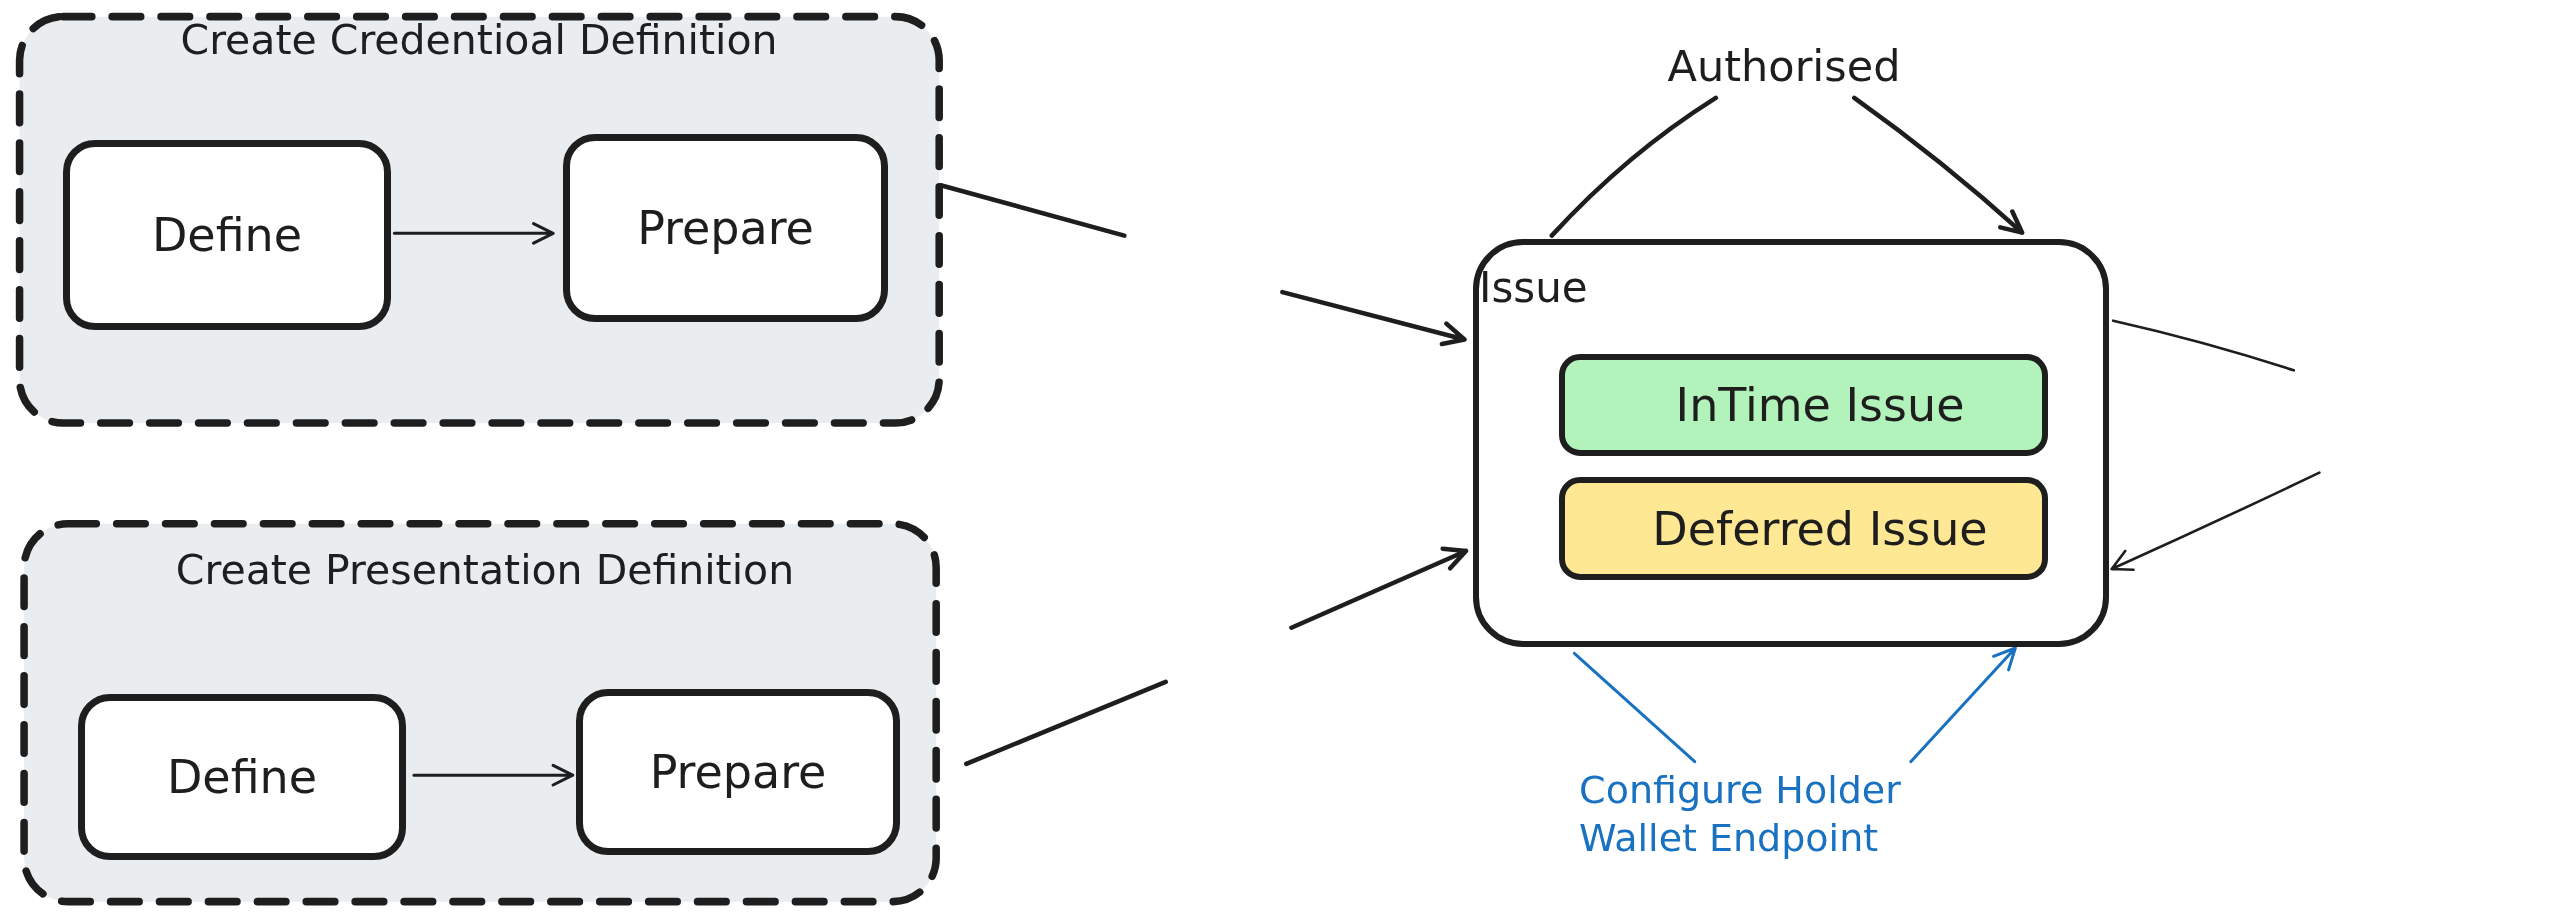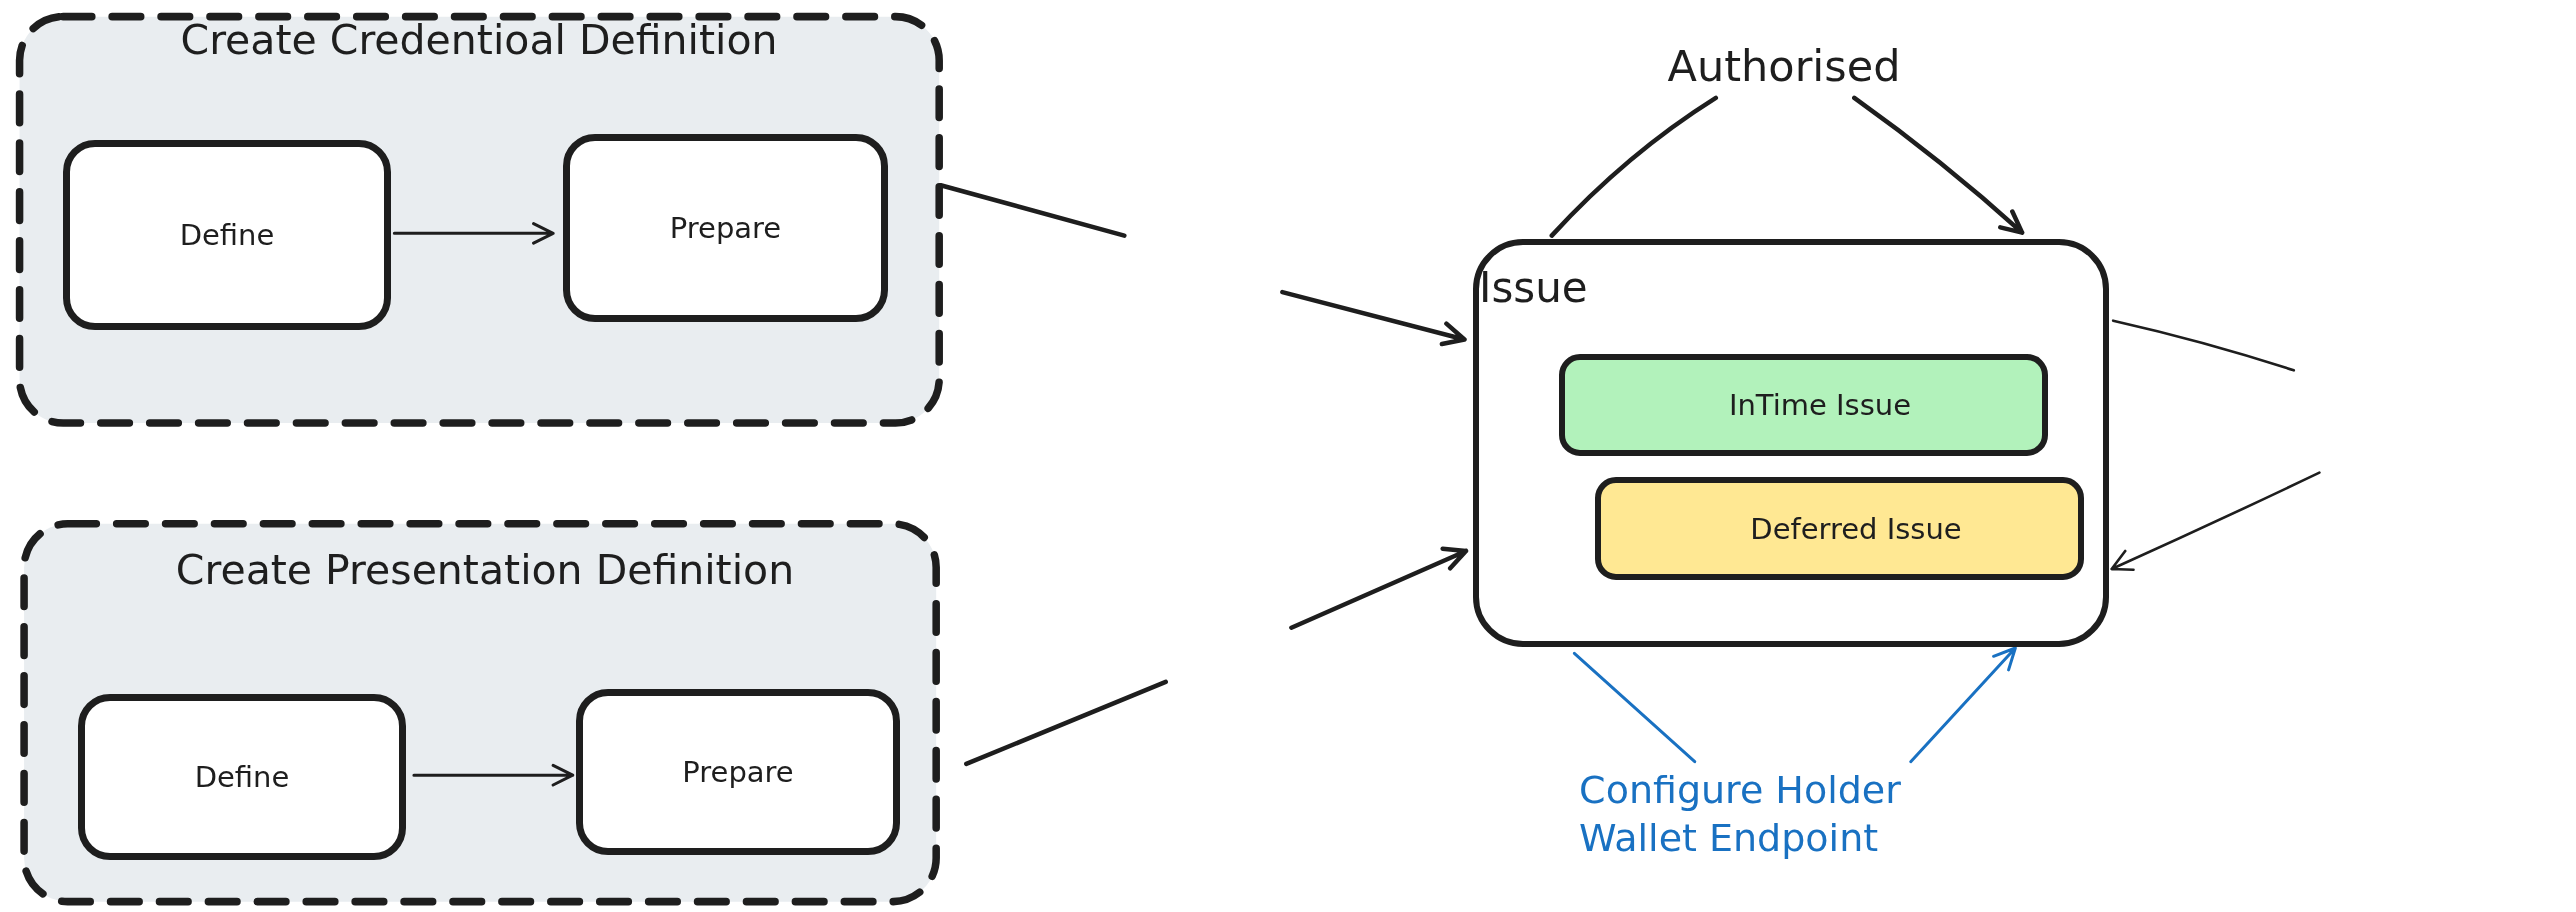--- a/index.html
+++ b/index.html
@@ -1,21 +1,21 @@
 <!DOCTYPE html>
 <html style="font-size:12px"><head>
 <meta charset="utf-8">
 <style>
   html,body{margin:0;padding:0;background:#ffffff;}
   .canvas{position:relative;width:2576px;height:913px;background:#ffffff;overflow:hidden;
           font-family:"DejaVu Sans", sans-serif;color:#1e1e1e;}
   svg.layer{position:absolute;left:0;top:0;width:2576px;height:913px;}
   .node{position:absolute;box-sizing:border-box;background:#ffffff;border:6.8px solid #1e1e1e;
         display:flex;align-items:center;justify-content:center;}
-  .node-label{font-size:29px;white-space:nowrap;}
+  .node-label{font-size:46px;white-space:nowrap;}
   .cluster-title{position:absolute;text-align:center;font-size:41px;white-space:nowrap;
                  transform:translate(-50%,-50%);}
   .float-label{position:absolute;transform:translate(-50%,-50%);font-size:38px;
                white-space:nowrap;text-align:left;}
   .big-title{font-size:43px;}
   .issue-title{position:absolute;left:0;right:0;top:18px;font-size:42px;}
   .sub-node{border-width:6px;border-radius:21px;padding-left:33px;}
   .blue-label{color:#1971c2;line-height:48px;}
   .two-line{line-height:54px;}
 </style>
@@ -60,21 +60,21 @@
   <div class="node" style="left:576px;top:689px;width:324px;height:166px;border-radius:32px;border-width:7.5px;">
     <span class="node-label">Prepare</span>
   </div>
 
   <div class="node" style="left:1473px;top:239px;width:636px;height:408px;border-radius:50px;">
     <div class="issue-title">Issue</div>
   </div>
   <div class="node sub-node" style="left:1559px;top:354px;width:489px;height:102px;background:#b2f2bb;">
     <span class="node-label">InTime Issue</span>
   </div>
-  <div class="node sub-node" style="left:1595px;top:477px;width:489px;height:103px;background:#ffe893;">
+  <div class="node sub-node" style="left:1559px;top:477px;width:489px;height:103px;background:#ffe893;">
     <span class="node-label">Deferred Issue</span>
   </div>
 
   <div class="float-label big-title" style="left:1784px;top:66px;">Authorised</div>
 
 
 
 
   <div class="float-label blue-label" style="left:1740px;top:814px;">
     <div>Configure Holder</div>

